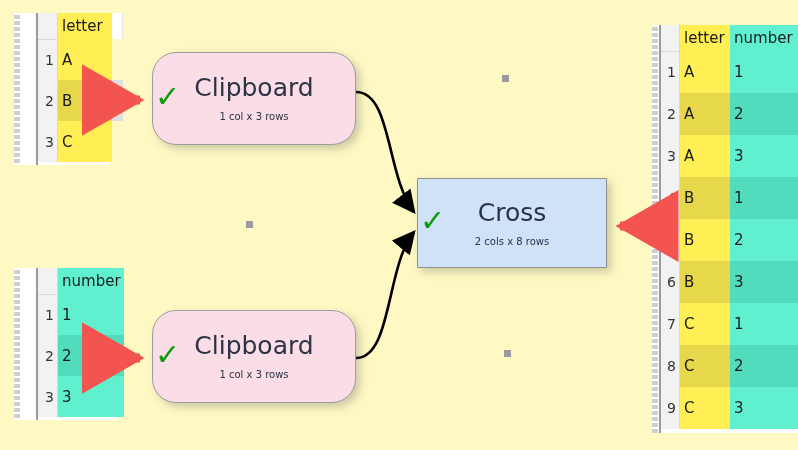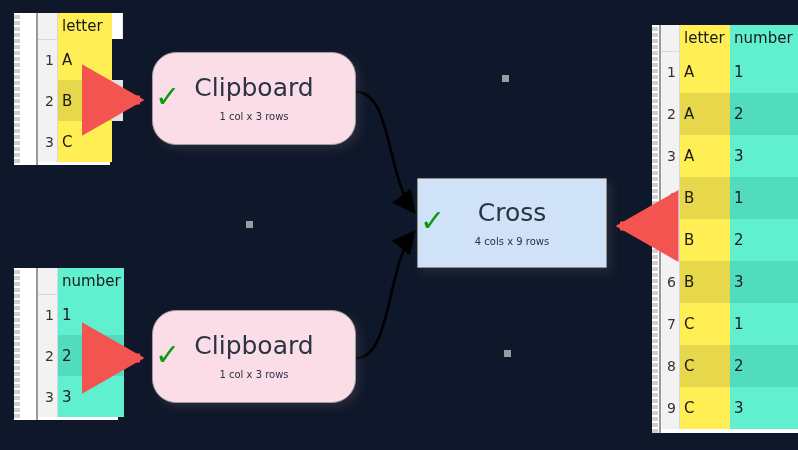--- a/index.html
+++ b/index.html
@@ -3,21 +3,21 @@
 <meta charset="utf-8">
 <style>
   html,body{margin:0;padding:0;}
   body{
     width:798px;height:450px;
     background:#ffffff;
     font-family:"DejaVu Sans","Liberation Sans",sans-serif;
     overflow:hidden;
     position:relative;
   }
-  #canvas{position:absolute;left:0;top:0;width:798px;height:450px;background:#0f172a;}
+  #canvas{position:absolute;left:0;top:0;width:798px;height:450px;background:#fef9c3;}
 
   
   .sheet{position:absolute;background:#ffffff;}
   .sheet table{border-collapse:collapse;table-layout:fixed;}
   .sheet td,.sheet th{
     font-family:"DejaVu Sans","Liberation Sans",sans-serif;
     font-size:15px;font-weight:normal;color:#1a1a1a;
     padding:0 0 0 4px;text-align:left;vertical-align:middle;
     border:none;overflow:hidden;white-space:nowrap;
   }
@@ -217,21 +217,21 @@
       <div class="node-title">Clipboard</div>
       <div class="node-sub">1 col x 3 rows</div>
     </div>
   </div>
   <div class="tick" style="left:155px;top:340px;">✓</div>
 
   <div class="node node-cross" style="left:417px;top:178px;width:190px;height:90px;">
     <div class="shadow"></div>
     <div class="body">
       <div class="node-title">Cross</div>
-      <div class="node-sub">4 cols x 9 rows</div>
+      <div class="node-sub">2 cols x 8 rows</div>
     </div>
   </div>
   <div class="tick" style="left:420px;top:206px;">✓</div>
 
   <svg class="overlay">
     <defs>
       <marker id="rr" markerWidth="7" markerHeight="8" refX="6.5" refY="4" orient="auto">
         <path d="M0,0 L7,4 L0,8 Z" fill="#f4544f"></path>
       </marker>
     </defs>

